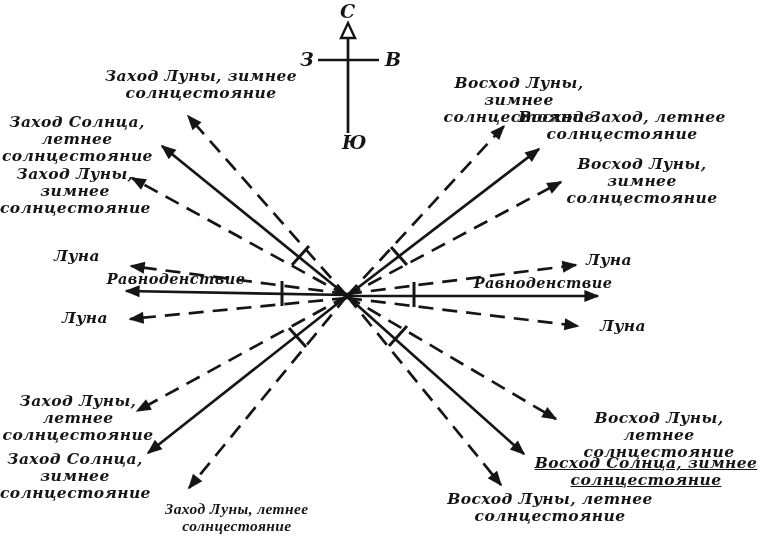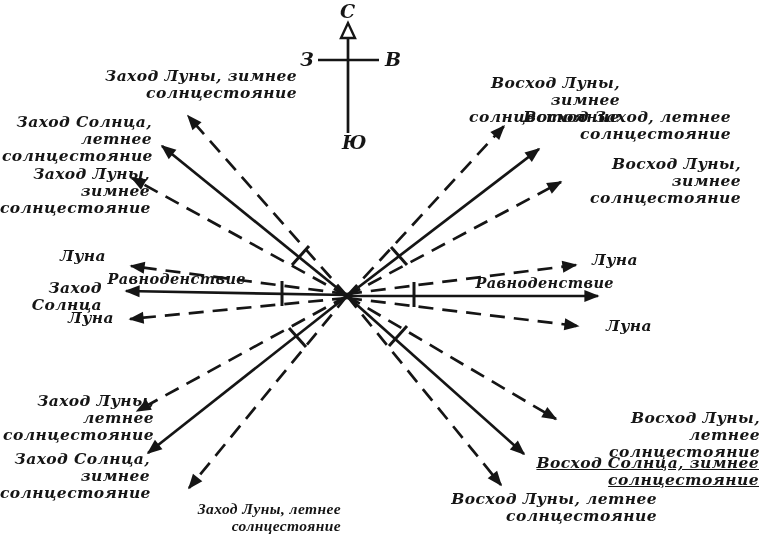--- a/index.html
+++ b/index.html
@@ -15,21 +15,21 @@
   }
   .stage svg { position: absolute; left: 0; top: 0; }
   .lbl {
     position: absolute;
     font-style: italic;
     font-weight: 700;
     font-size: 15.5px;
     line-height: 17px;
     letter-spacing: 0.4px;
     white-space: pre-line;
-    text-align: right;
+    text-align: center;
     color: var(--ink);
   }
   .lbl.left { text-align: left; }
   .cmp {
     position: absolute;
     font-style: italic;
     font-weight: 700;
     font-size: 19px;
     line-height: 19px;
     color: var(--ink);
@@ -99,22 +99,20 @@
 солнцестояние</div>
   <div class="lbl" style="left:2px;   top:113px; width:150px;">Заход Солнца,
 летнее
 солнцестояние</div>
   <div class="lbl" style="left:0px;   top:165px; width:150px;">Заход Луны,
 зимнее
 солнцестояние</div>
 
   <div class="lbl" style="left:48px;  top:247px; width:58px;">Луна</div>
   <div class="lbl" style="left:106px; top:270px; width:140px; font-size:14.5px;">Равноденствие</div>
-  <div class="lbl" style="left:24px;  top:279px; width:78px;">Заход
-Солнца</div>
   <div class="lbl" style="left:56px;  top:309px; width:58px;">Луна</div>
 
   <div class="lbl" style="left:2px;   top:392px; width:152px;">Заход Луны,
 летнее
 солнцестояние</div>
   <div class="lbl" style="left:0px;   top:450px; width:150px;">Заход Солнца,
 зимнее
 солнцестояние</div>
   <div class="lbl" style="left:133px; top:500px; width:208px;font-family:Liberation Serif, serif;">Заход Луны, летнее
 солнцестояние</div>

